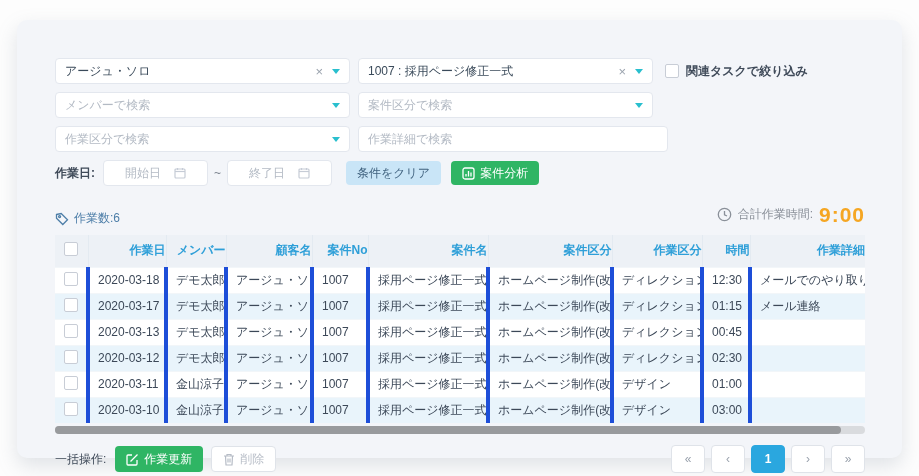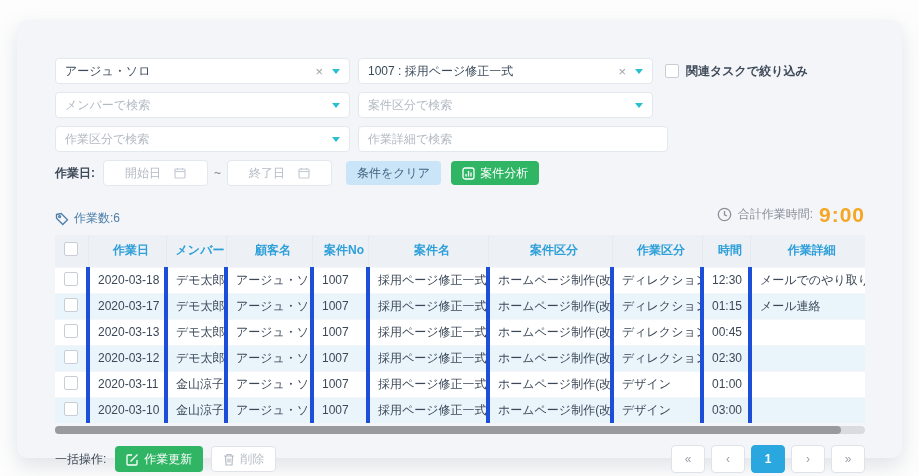--- a/index.html
+++ b/index.html
@@ -39,21 +39,21 @@
   .btn-analyze svg { margin-right:5px; }
   
   .summary { display:flex; align-items:center; justify-content:space-between; margin-top:16px; margin-bottom:8px; }
   .wcount { display:flex; align-items:center; color:#4d7ea8; font-size:12px; font-weight:normal;margin-top:8px; }
   .wcount svg { margin-right:5px; }
   .total { display:flex; align-items:center; }
   .total .tl { color:#8a9099; font-size:12px; margin:0 6px; }
   .total .tv { color:#f5a623; font-size:21px; font-weight:bold; letter-spacing:1px; }
   
   table { width:810px; border-collapse:collapse; background:#fff; table-layout:fixed; }
-  th { background:#edf1f6; color:#2e9fd8; font-size:12px; font-weight:bold; text-align:center;
+  th { background:#edf1f6; color:#2e9fd8; font-size:12px; font-weight:bold; text-align:right;
        height:32px; padding-left:8px; border-left:1px solid #e3eaf1; }
   th:first-child { border-left:none; }
   td { height:26px; font-size:12px; color:#3c4858; padding-left:8px;
        border-left:4px solid #1d4ed8; border-top:1px solid #f2f6f9; overflow:hidden; white-space:nowrap; }
   td:first-child { border-left:none; text-align:center; padding-left:0; }
   tbody tr:nth-child(even) { background:#e9f4fb; }
   .col-cb{width:33px}.col-date{width:78px}.col-mem{width:60px}.col-cust{width:86px}.col-no{width:56px}
   .col-name{width:120px}.col-cat{width:124px}.col-wcat{width:90px}.col-time{width:48px}.col-det{width:115px}
   
   .hscroll { width:810px; height:8px; background:#d9dbde; border-radius:4px; margin-top:3px; position:relative; }

